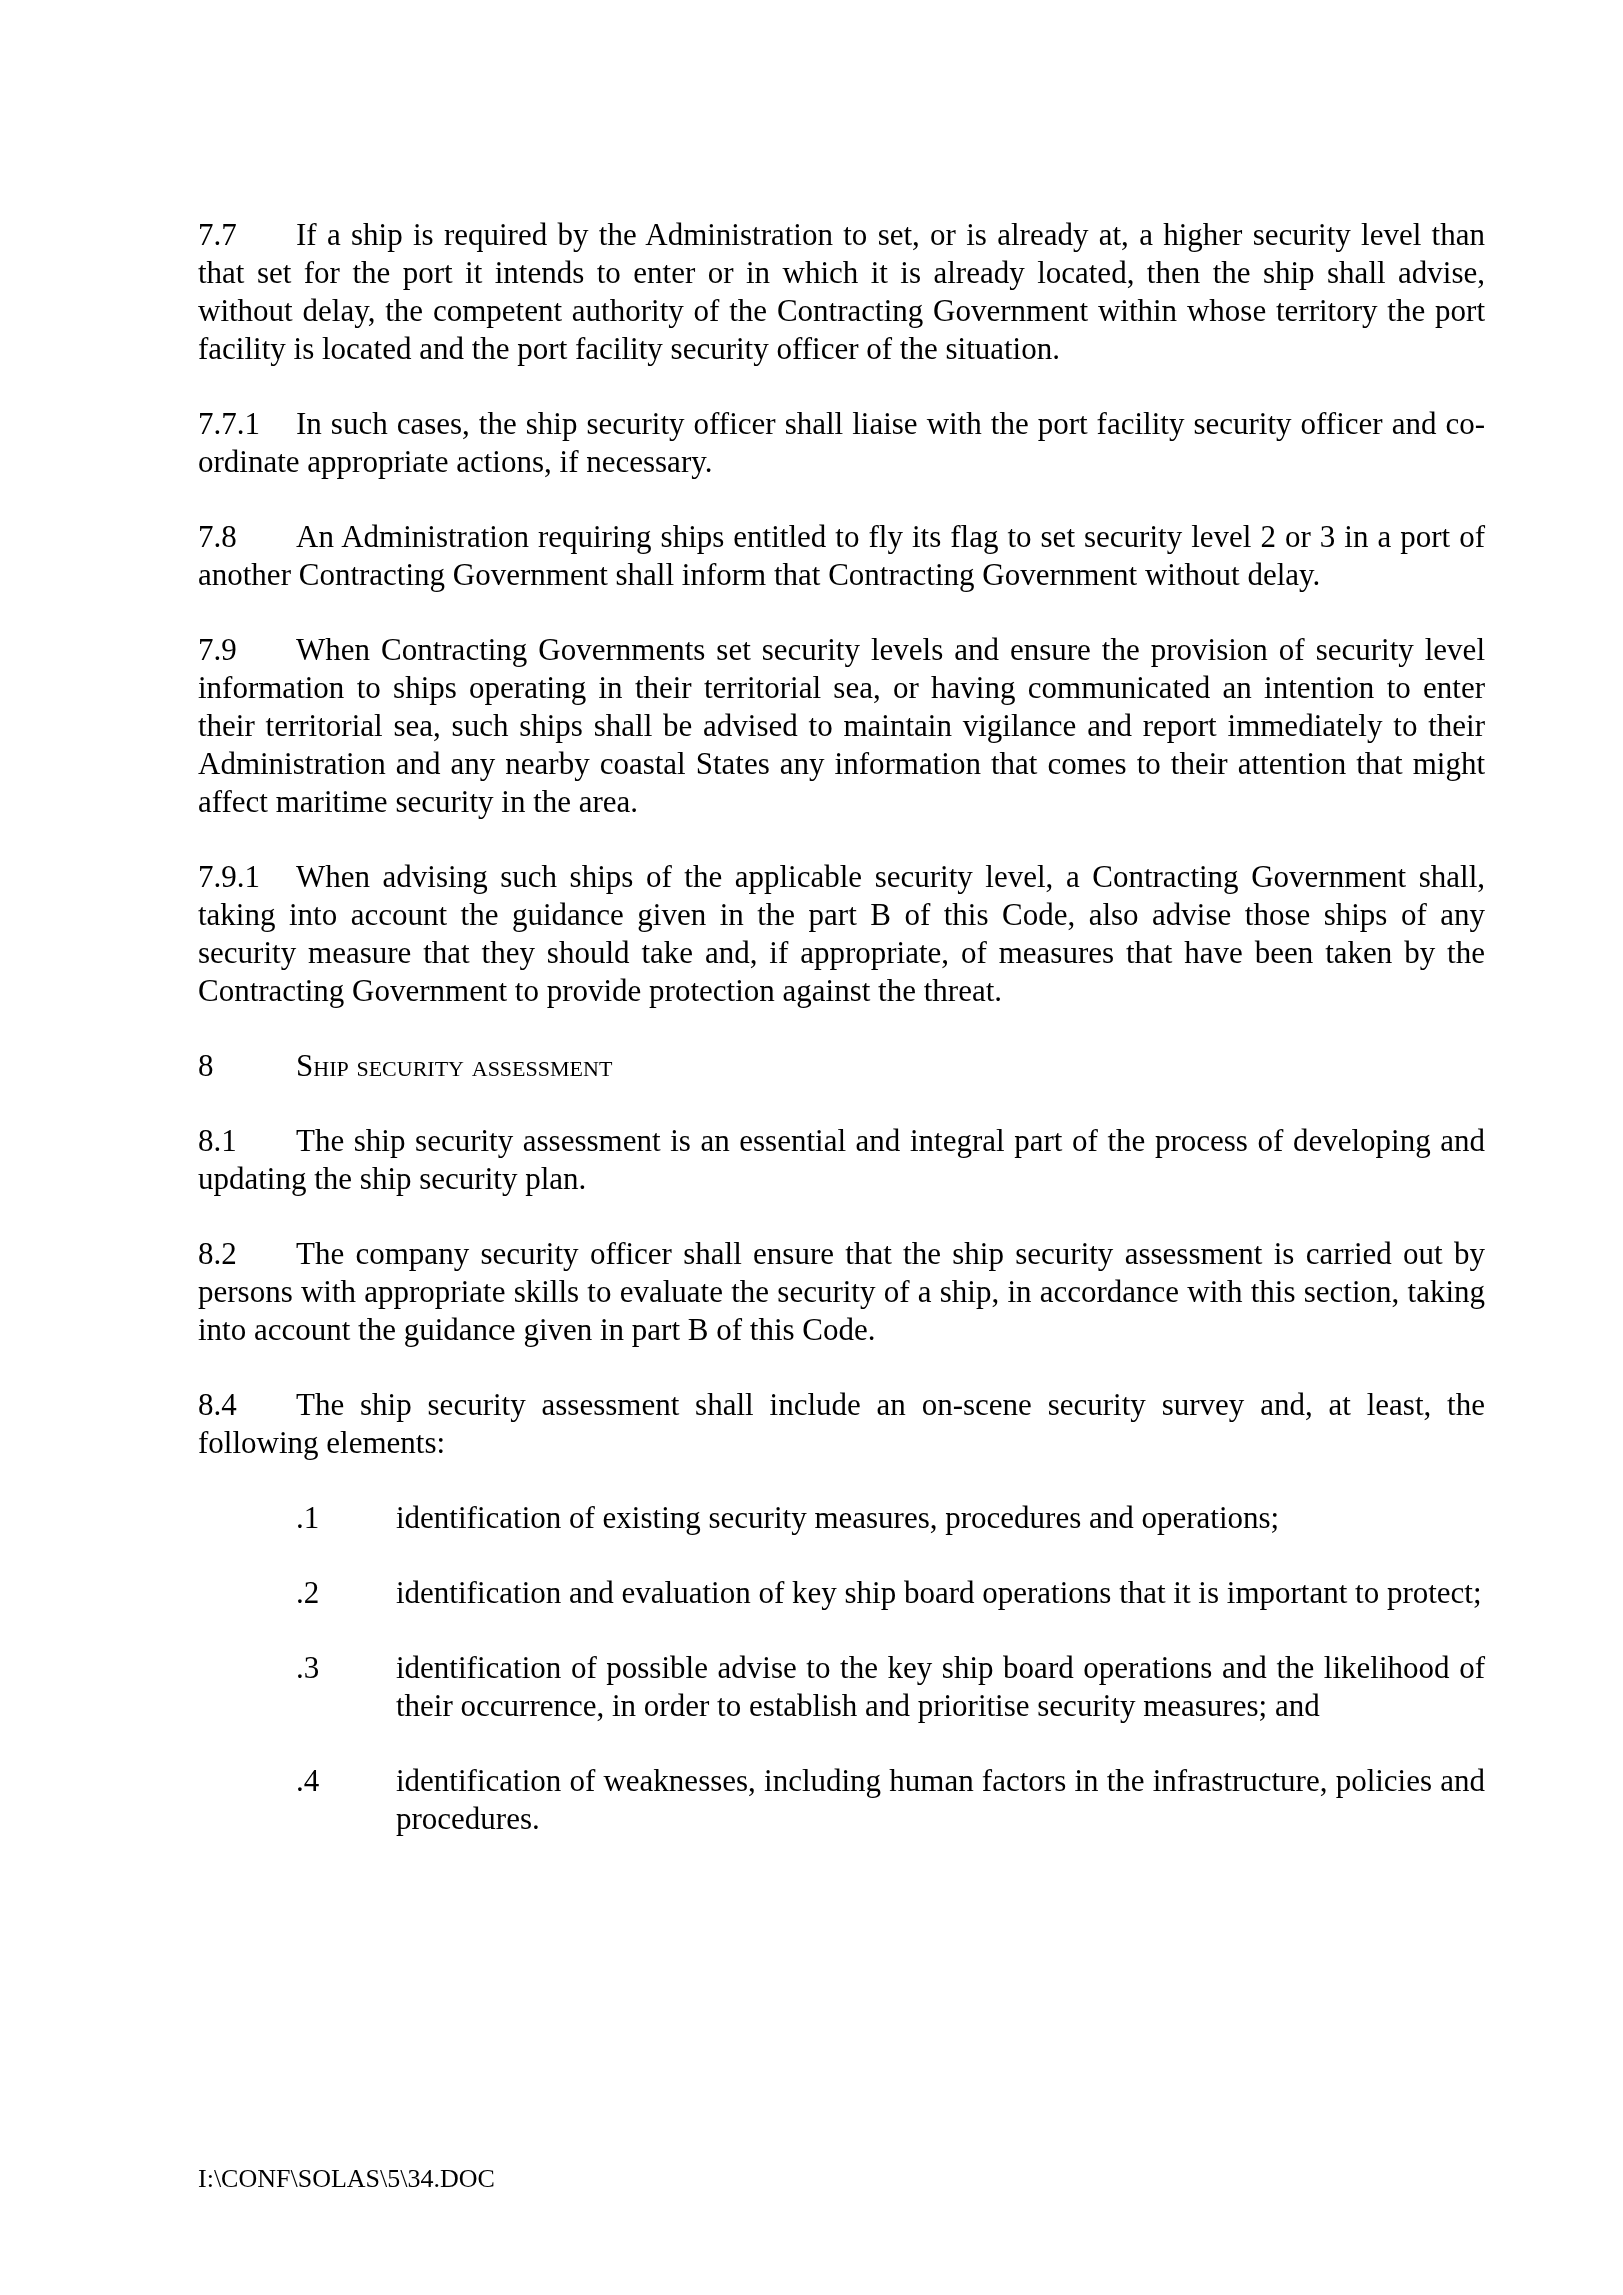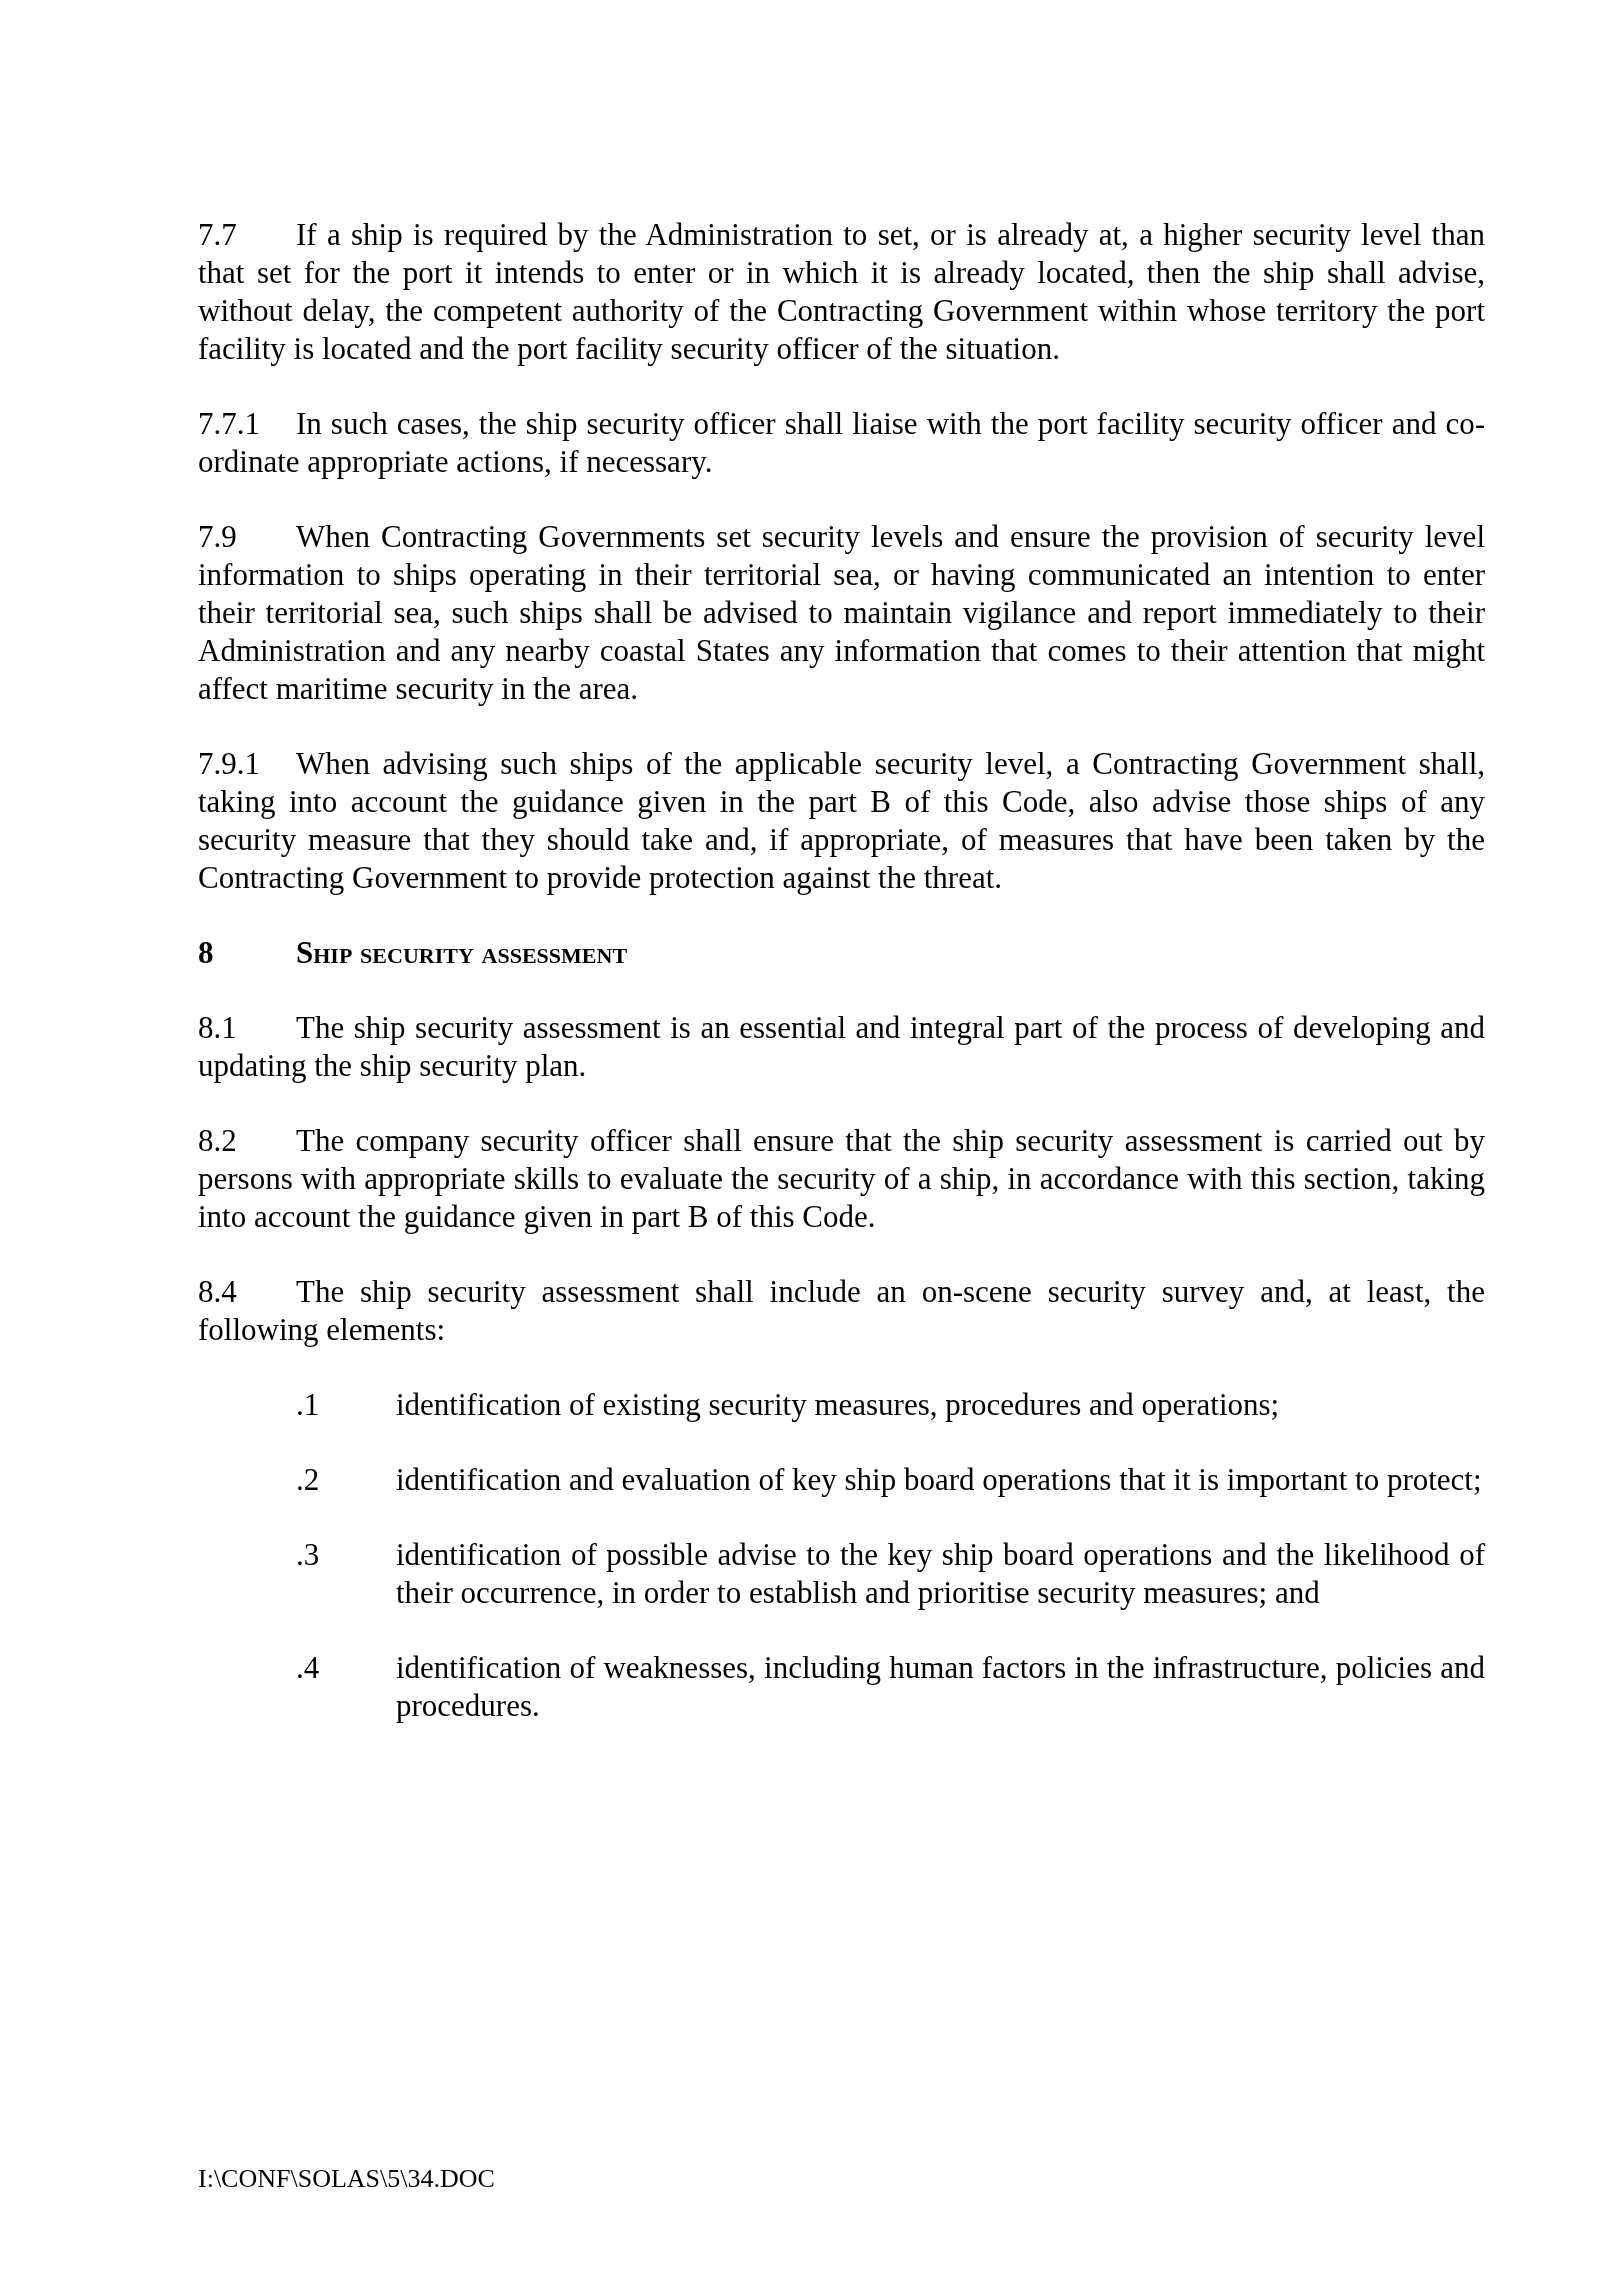--- a/index.html
+++ b/index.html
@@ -41,21 +41,21 @@
     .para {
       text-align: justify;
       margin: 0 0 37px 0;
     }
     .para .num {
       display: inline-block;
       width: 98px;
     }
     .heading {
       margin: 0 0 37px 0;
-      font-weight: bold;
+      font-weight: normal;
       white-space: nowrap;
     }
     .heading .hnum {
       display: inline-block;
       width: 98px;
       font-size: 31px;
     }
     .heading .htitle {
       font-variant: small-caps;
       font-size: 31px;
@@ -85,20 +85,21 @@
 
 <div class="page">
 
 
   <div class="body">
 
     <p class="para"><span class="num">7.7</span><span>If a ship is required by the Administration to set, or is already at, a higher security level than that set for the port it intends to enter or in which it is already located, then the ship shall advise, without delay, the competent authority of the Contracting Government within whose territory the port facility is located and the port facility security officer of the situation.</span></p>
 
     <p class="para"><span class="num">7.7.1</span><span>In such cases, the ship security officer shall liaise with the port facility security officer and co-ordinate appropriate actions, if necessary.</span></p>
 
+    <p class="para"><span class="num">7.8</span><span>An Administration requiring ships entitled to fly its flag to set security level 2 or 3 in a port of another Contracting Government shall inform that Contracting Government without delay.</span></p>
 
     <p class="para"><span class="num">7.9</span><span>When Contracting Governments set security levels and ensure the provision of security level information to ships operating in their territorial sea, or having communicated an intention to enter their territorial sea, such ships shall be advised to maintain vigilance and report immediately to their Administration and any nearby coastal States any information that comes to their attention that might affect maritime security in the area.</span></p>
 
     <p class="para"><span class="num">7.9.1</span><span>When advising such ships of the applicable security level, a Contracting Government shall, taking into account the guidance given in the part B of this Code, also advise those ships of any security measure that they should take and, if appropriate, of measures that have been taken by the Contracting Government to provide protection against the threat.</span></p>
 
     <div class="heading"><span class="hnum">8</span><span class="htitle">Ship security assessment</span></div>
 
     <p class="para"><span class="num">8.1</span><span>The ship security assessment is an essential and integral part of the process of developing and updating the ship security plan.</span></p>
 
     <p class="para"><span class="num">8.2</span><span>The company security officer shall ensure that the ship security assessment is carried out by persons with appropriate skills to evaluate the security of a ship, in accordance with this section, taking into account the guidance given in part B of this Code.</span></p>

